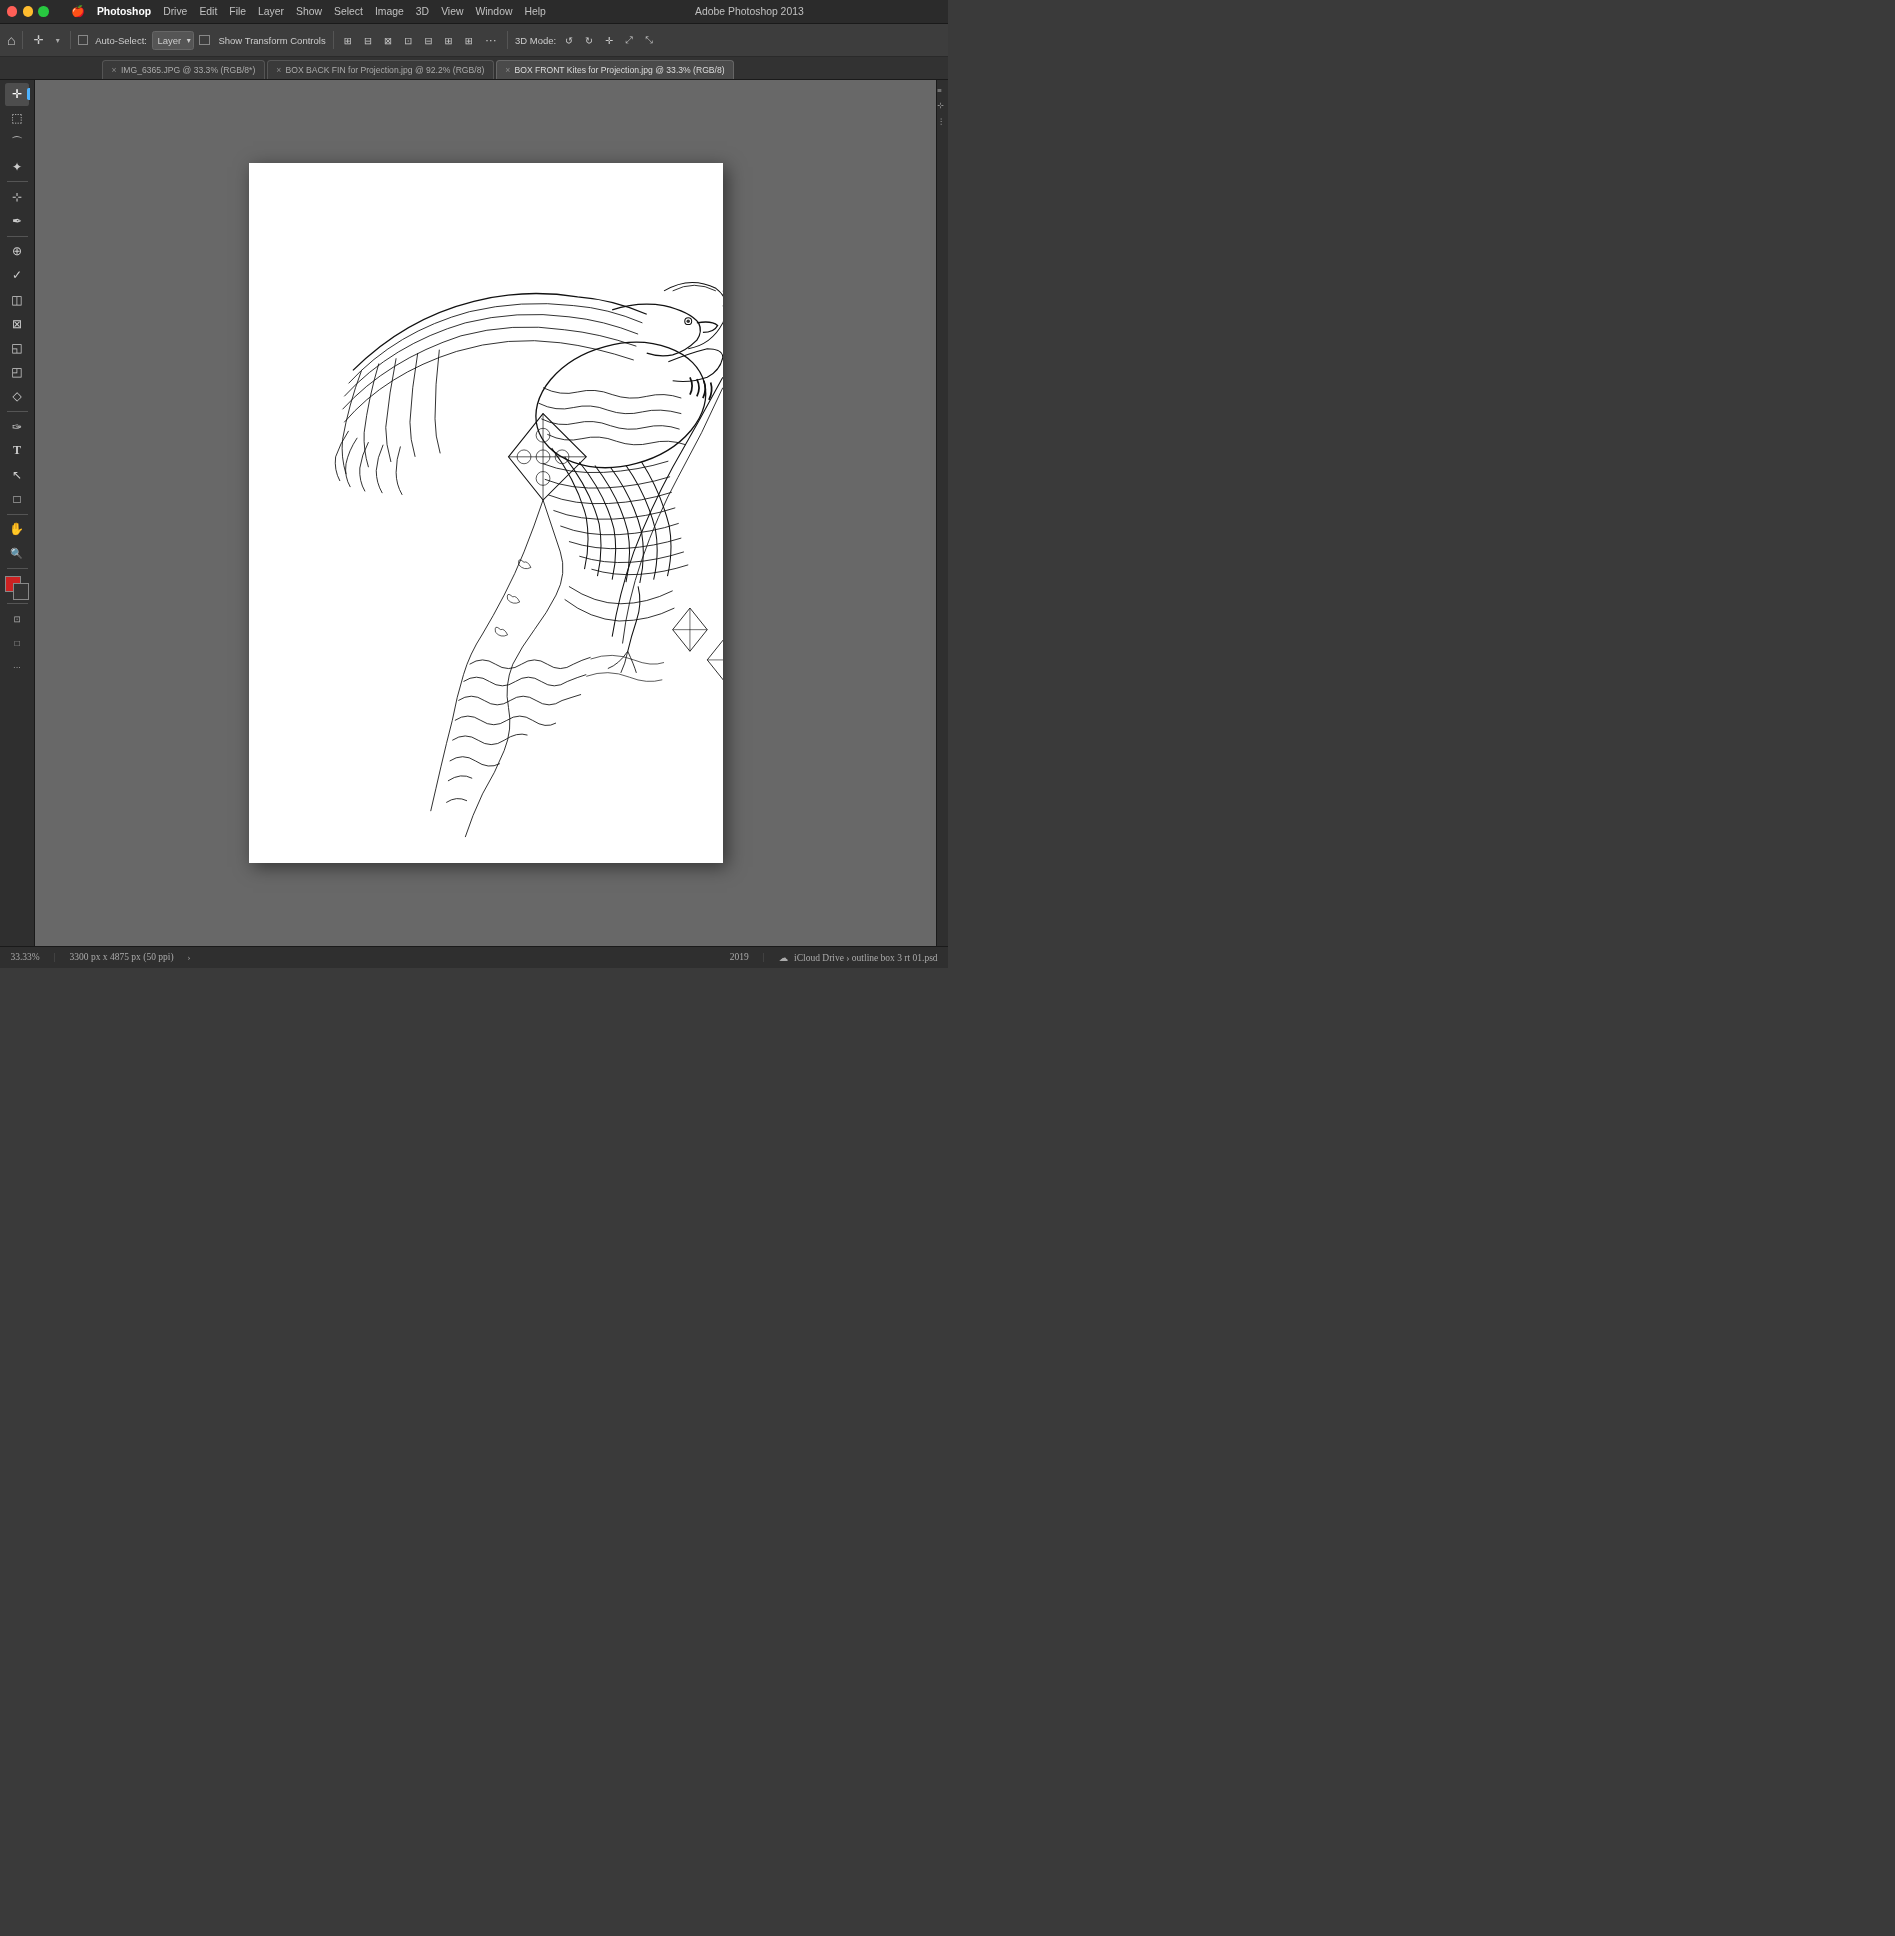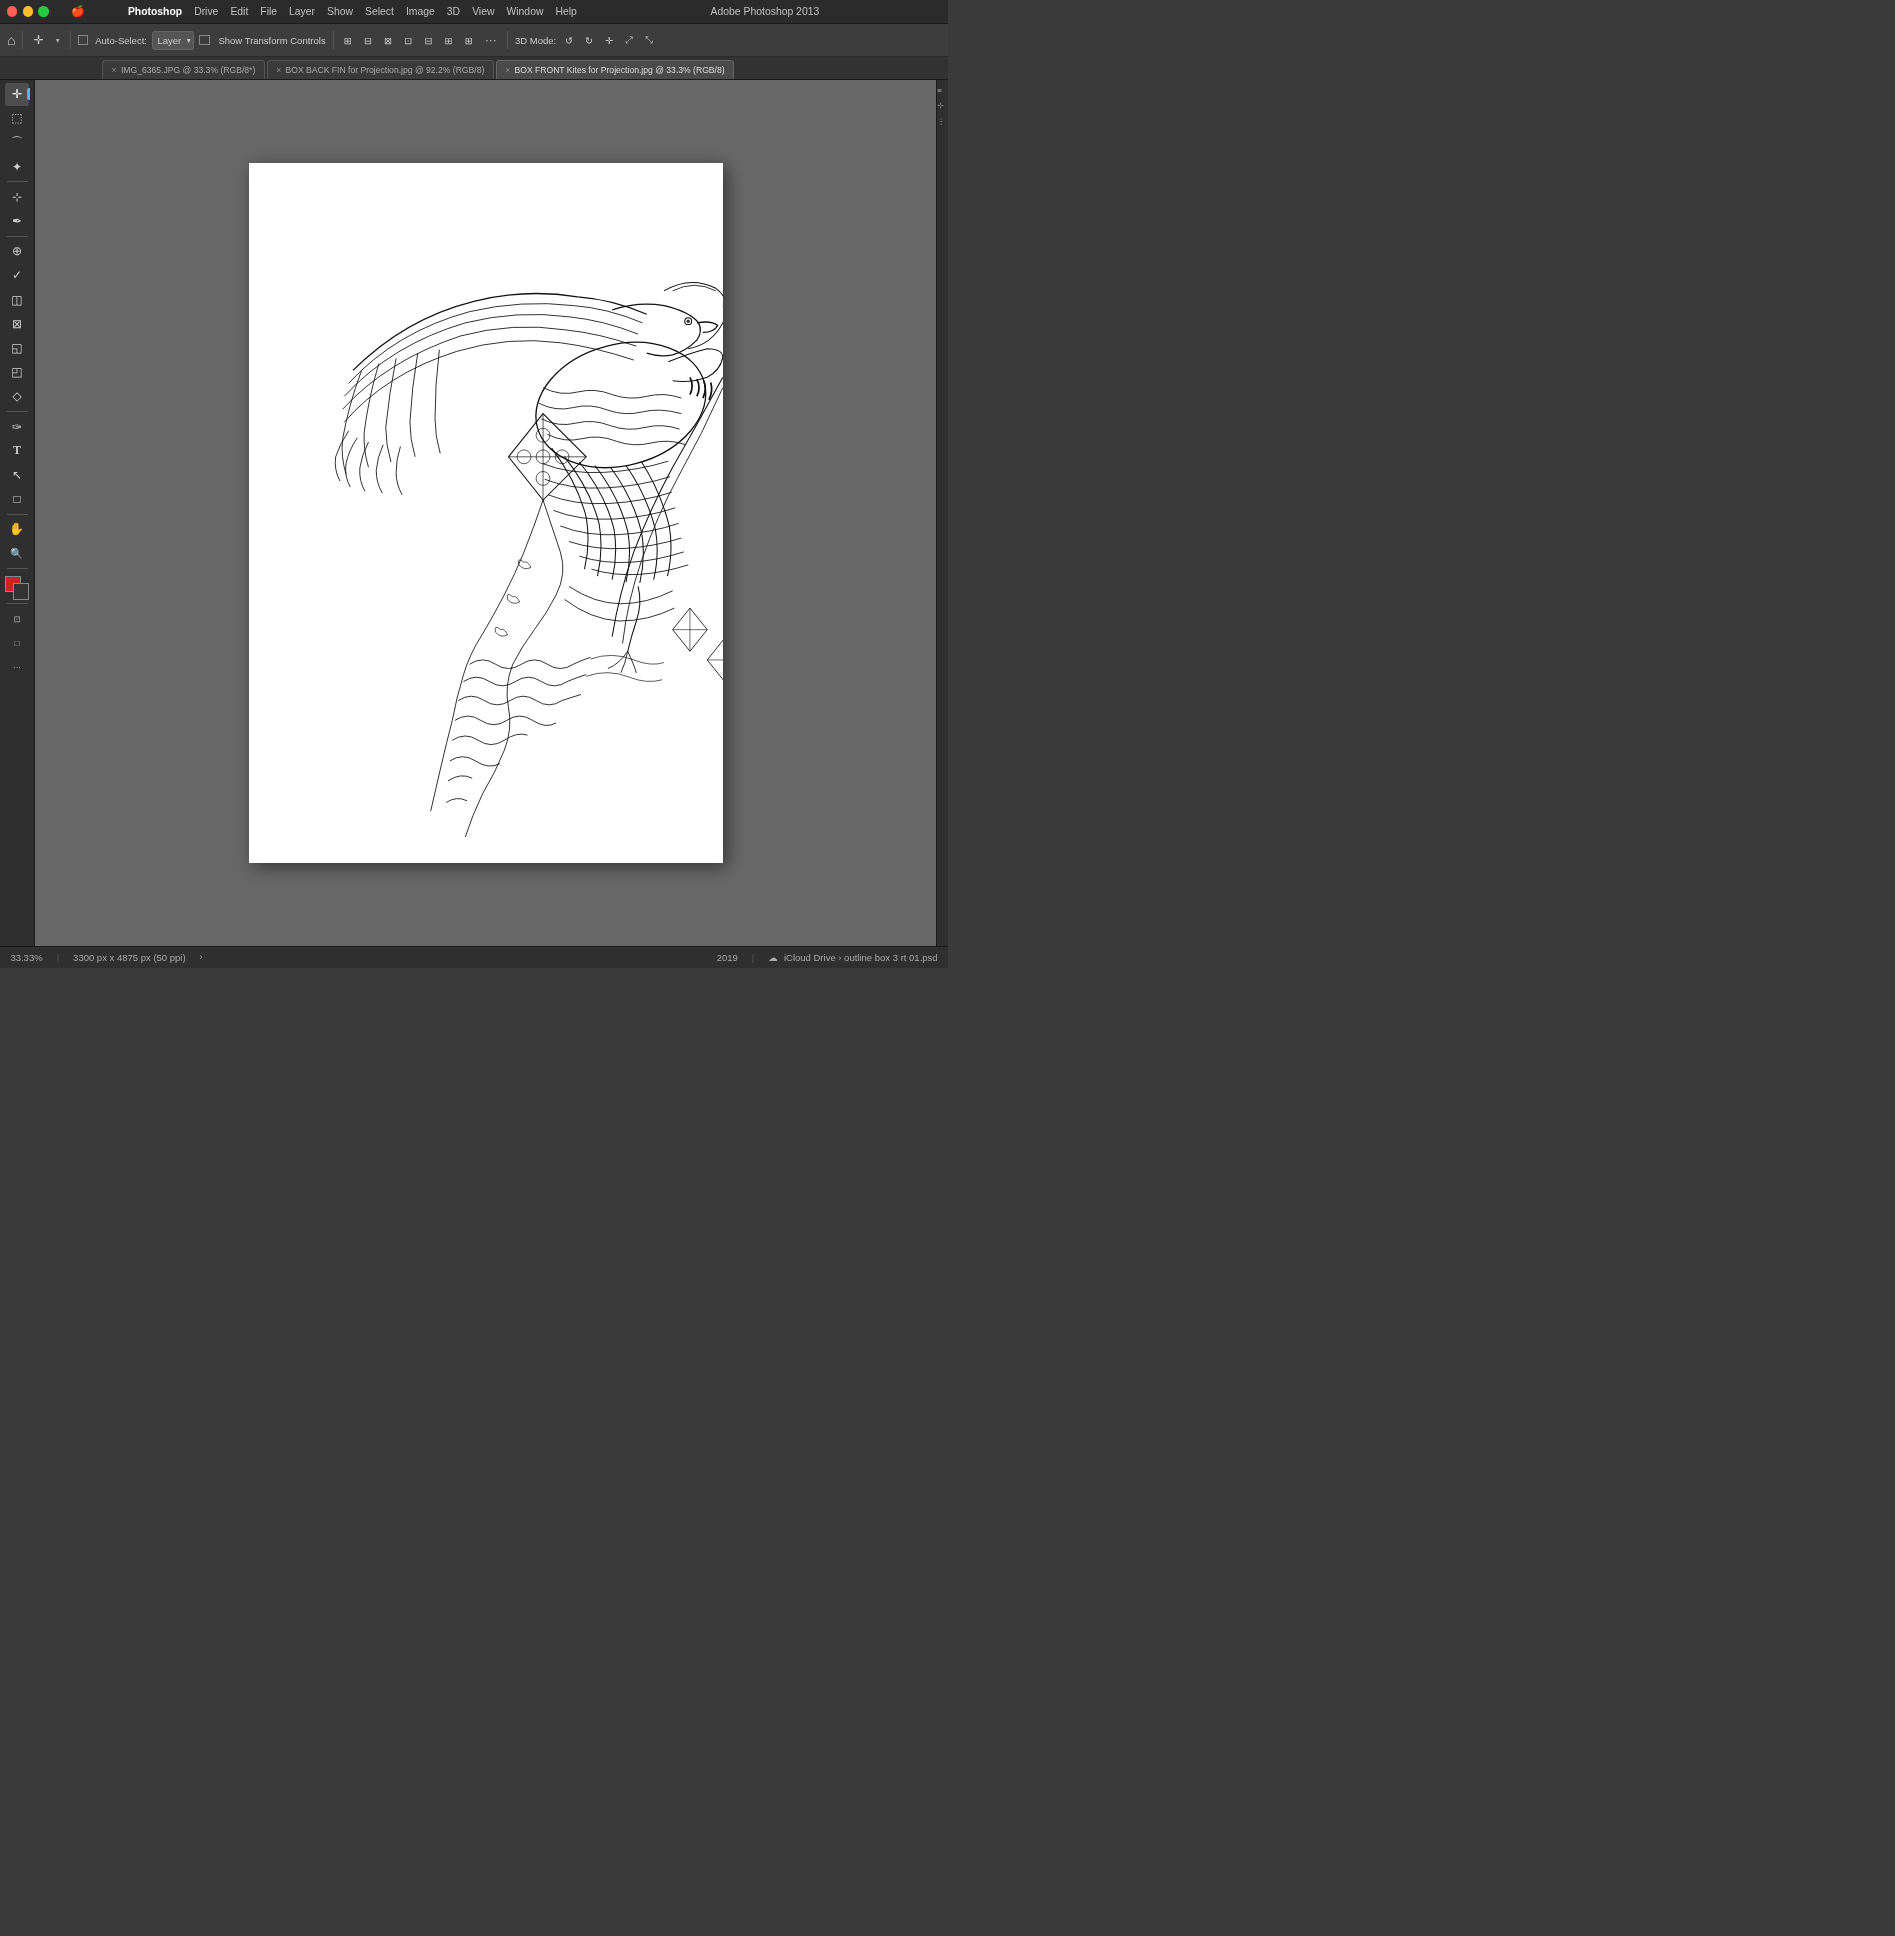--- a/index.html
+++ b/index.html
@@ -42,21 +42,21 @@
     }
     .apple-icon {
       color: #c0c0c0;
       font-size: 11.2px;
     }
     .menu-item {
       color: #c0c0c0;
       font-size: 10.4px;
       cursor: pointer;
     }
-    .menu-item.active { font-weight: bold; color: #fff; margin-left: 31px; }
+    .menu-item.active { font-weight: bold; color: #fff; }
 
     
     .options-bar {
       height: 33px;
       background: #3d3d3d;
       display: flex;
       align-items: center;
       padding: 0 7px;
       gap: 5.2px;
       border-bottom: 0.9px solid #2a2a2a;
@@ -271,20 +271,21 @@
     .status-bar {
       height: 22.5px;
       background: #2f2f2f;
       border-top: 0.9px solid #1a1a1a;
       display: flex;
       align-items: center;
       padding: 0 10.4px;
       gap: 14px;
       color: #aaa;
       font-size: 9.5px;
+      font-family: Liberation Serif, serif;
     }
     .status-arrow {
       color: #aaa;
       font-size: 8.6px;
     }
 
     
     .dock {
       height: 59px;
       background: rgba(50,50,50,0.95);

